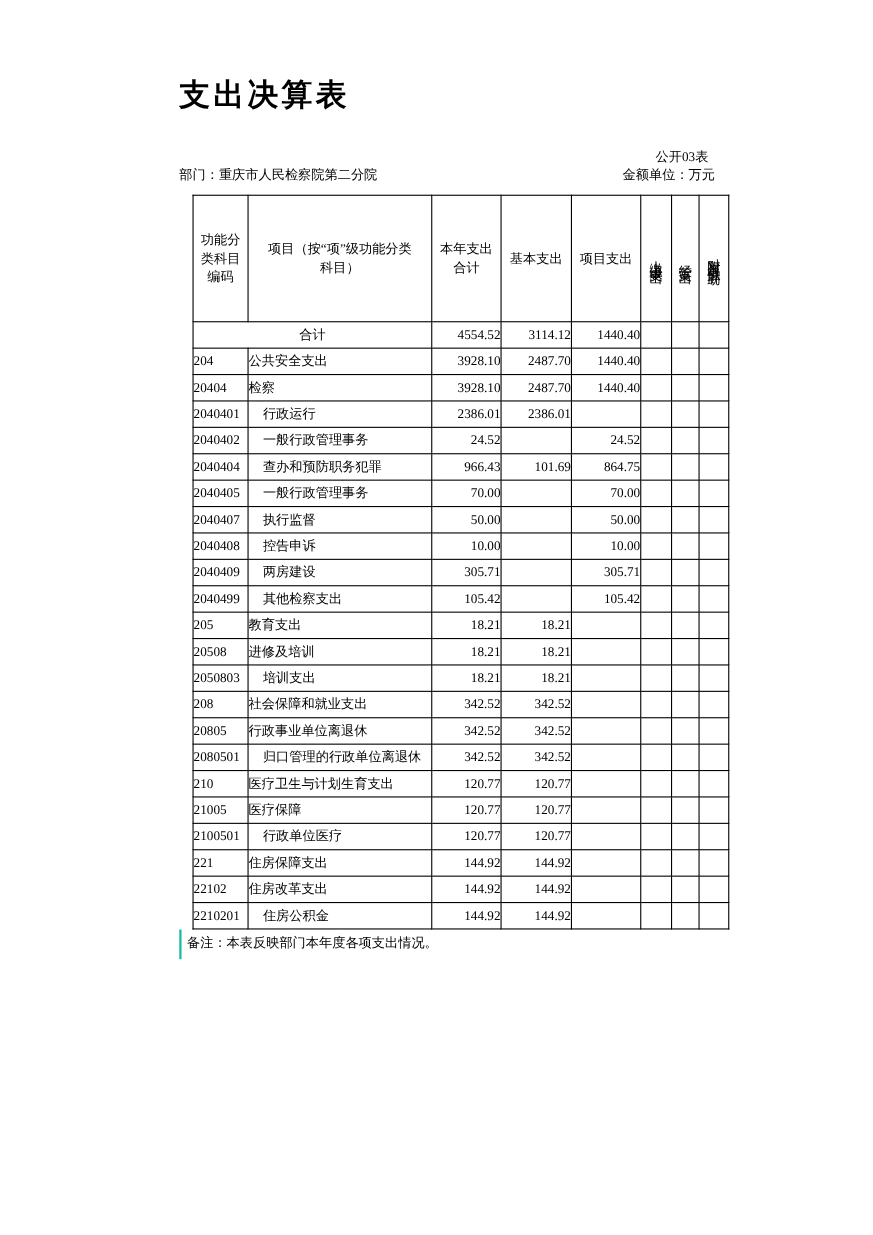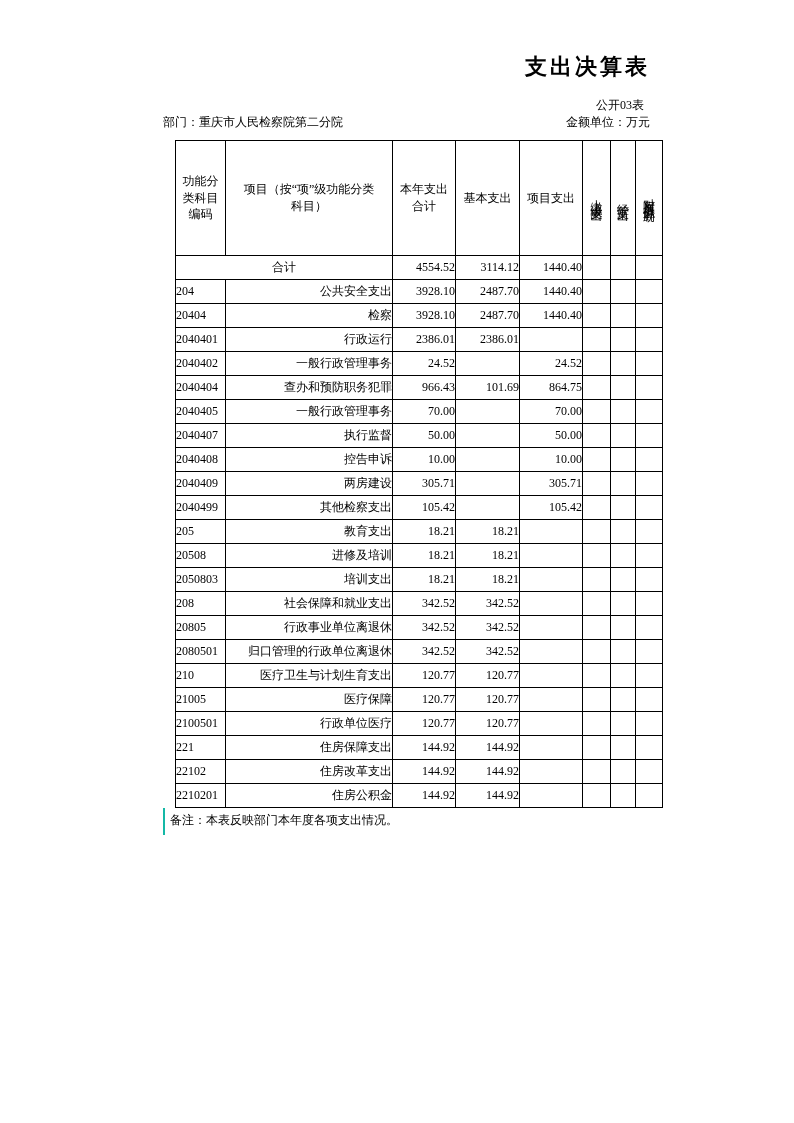--- a/index.html
+++ b/index.html
@@ -6,28 +6,28 @@
   html, body { background: #ffffff; }
   body {
     width: 794px; height: 1123px;
     font-family: "Liberation Serif", "DejaVu Serif", serif;
     color: #000;
   }
   .sheet { position: relative; width: 794px; height: 1123px; background: #fff; overflow: hidden; }
   .content { position: absolute; left: 163px; top: 0; width: 487px; }
 
   .doc-title {
-    margin-top: 52px;
-    text-align: right;
-    font-size: 22px;
+    margin-top: 67px;
+    text-align: left;
+    font-size: 28px;
     font-weight: bold;
     letter-spacing: 3px;
   }
   .form-code-line {
-    margin-top: 15px;
+    margin-top: 29px;
     text-align: right;
     font-size: 12px;
     padding-right: 6px;
   }
   .meta-line {
     display: flex;
     justify-content: space-between;
     font-size: 12px;
   }
 
@@ -55,21 +55,21 @@
   }
   th.vert span.vtext {
     writing-mode: vertical-rl;
     text-orientation: upright;
     letter-spacing: 2px;
     line-height: 1;
     display: inline-block;
   }
   tbody tr { height: 24px; }
   td.code { text-align: left; padding-left: 2px; }
-  td.name { text-align: right; padding: 1px 2px 1px 3px; line-height: 1.35; }
+  td.name { text-align: left; padding: 1px 2px 1px 3px; line-height: 1.35; }
   td.name.ind { text-indent: 13px; }
   td.num  { text-align: right; padding-right: 7px; }
   td.total-label { text-align: center; }
 
   .note-line {
     border-left: 2px solid #14b8a6;
     min-height: 27px;
     padding: 4px 0 0 5px;
     font-size: 12px;
     text-align: left;

